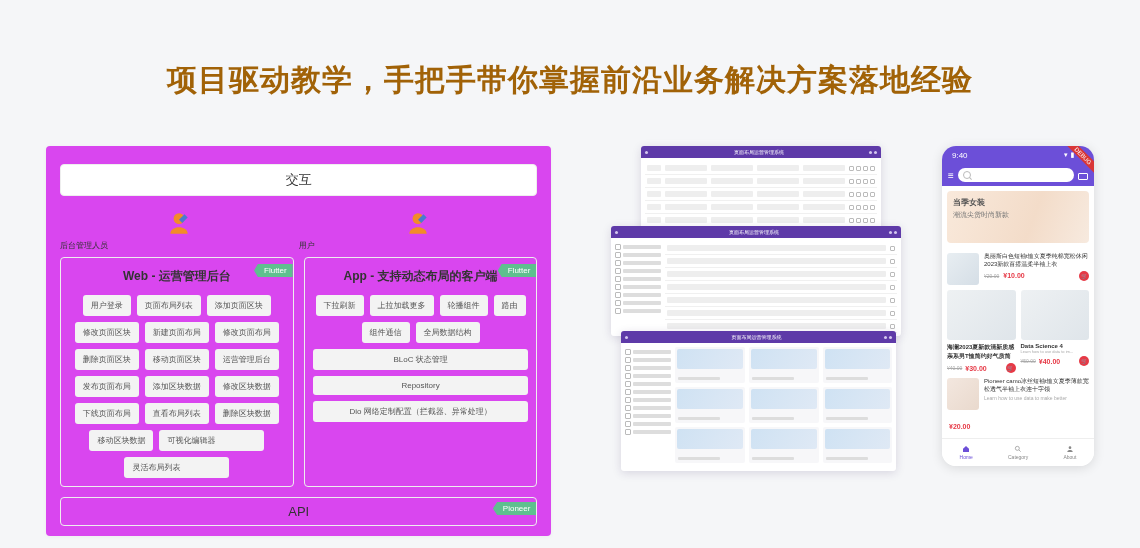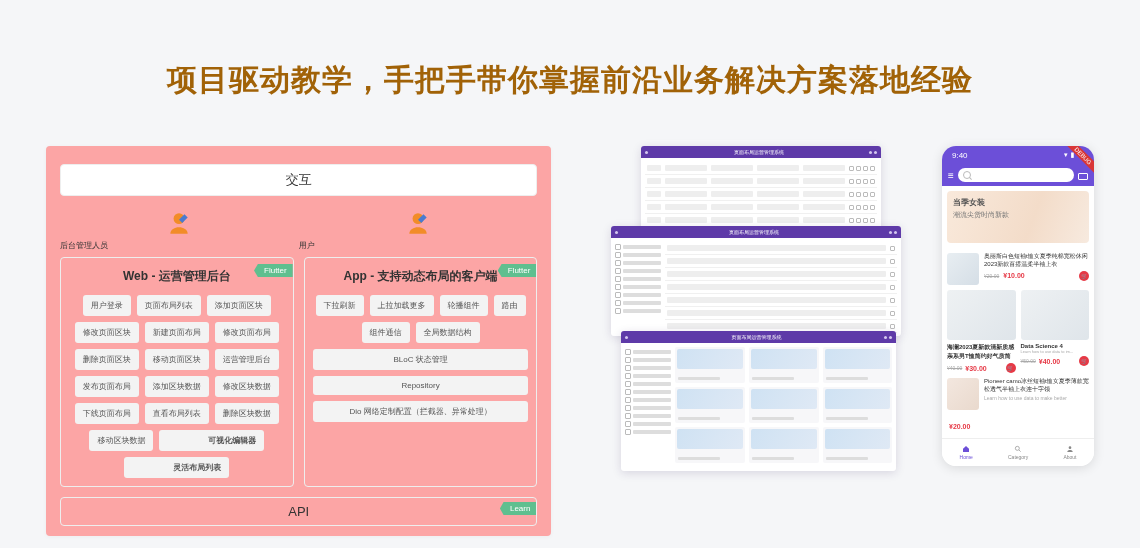--- a/index.html
+++ b/index.html
@@ -23,21 +23,21 @@
     display: flex;
     justify-content: center;
     align-items: flex-start;
     gap: 60px;
     margin-top: 45px;
     padding: 0 46px;
   }
   
   .diagram {
     width: 522px;
-    background: #fca5a5;
+    background: #d946ef;
     border-radius: 4px;
     padding: 18px 14px 10px;
     position: relative;
     box-shadow: 0 1px 4px rgba(0,0,0,0.04);
   }
   .inter-row {
     background: #fff;
     border: 1px solid #eee;
     border-radius: 4px;
     text-align: center;
@@ -94,21 +94,21 @@
   }
   .tag {
     background: #f3f3f3;
     color: #555;
     font-size: 8px;
     padding: 5px 8px;
     border-radius: 3px;
     white-space: nowrap;
   }
   .tag.wide { width: 100%; text-align: center; }
-  .tag.half { width: calc(50% - 3px); text-align: right; font-weight: bold; }
+  .tag.half { width: calc(50% - 3px); text-align: left; }
   .api-row {
     border: 1px solid #eee;
     border-radius: 4px;
     text-align: center;
     font-size: 13px;
     color: #333;
     padding: 6px 0;
     margin-top: 10px;
     position: relative;
   }
@@ -343,21 +343,21 @@
           <span class="tag">全局数据结构</span>
           <span class="tag wide">BLoC 状态管理</span>
           <span class="tag wide">Repository</span>
           <span class="tag wide">Dio 网络定制配置（拦截器、异常处理）</span>
         </div>
       </div>
     </div>
 
     <div class="api-row">
       <span>API</span>
-      <div class="badge-spring">Learn</div>
+      <div class="badge-spring">Pioneer</div>
     </div>
   </div>
 
   <div class="mid-stack">
     <div class="mini-window mw1">
       <div class="mw-header">
         <div class="mw-dots">
             <div class="mw-dot"></div>
           </div>
         <div class="mw-title">页面布局运营管理系统</div>

